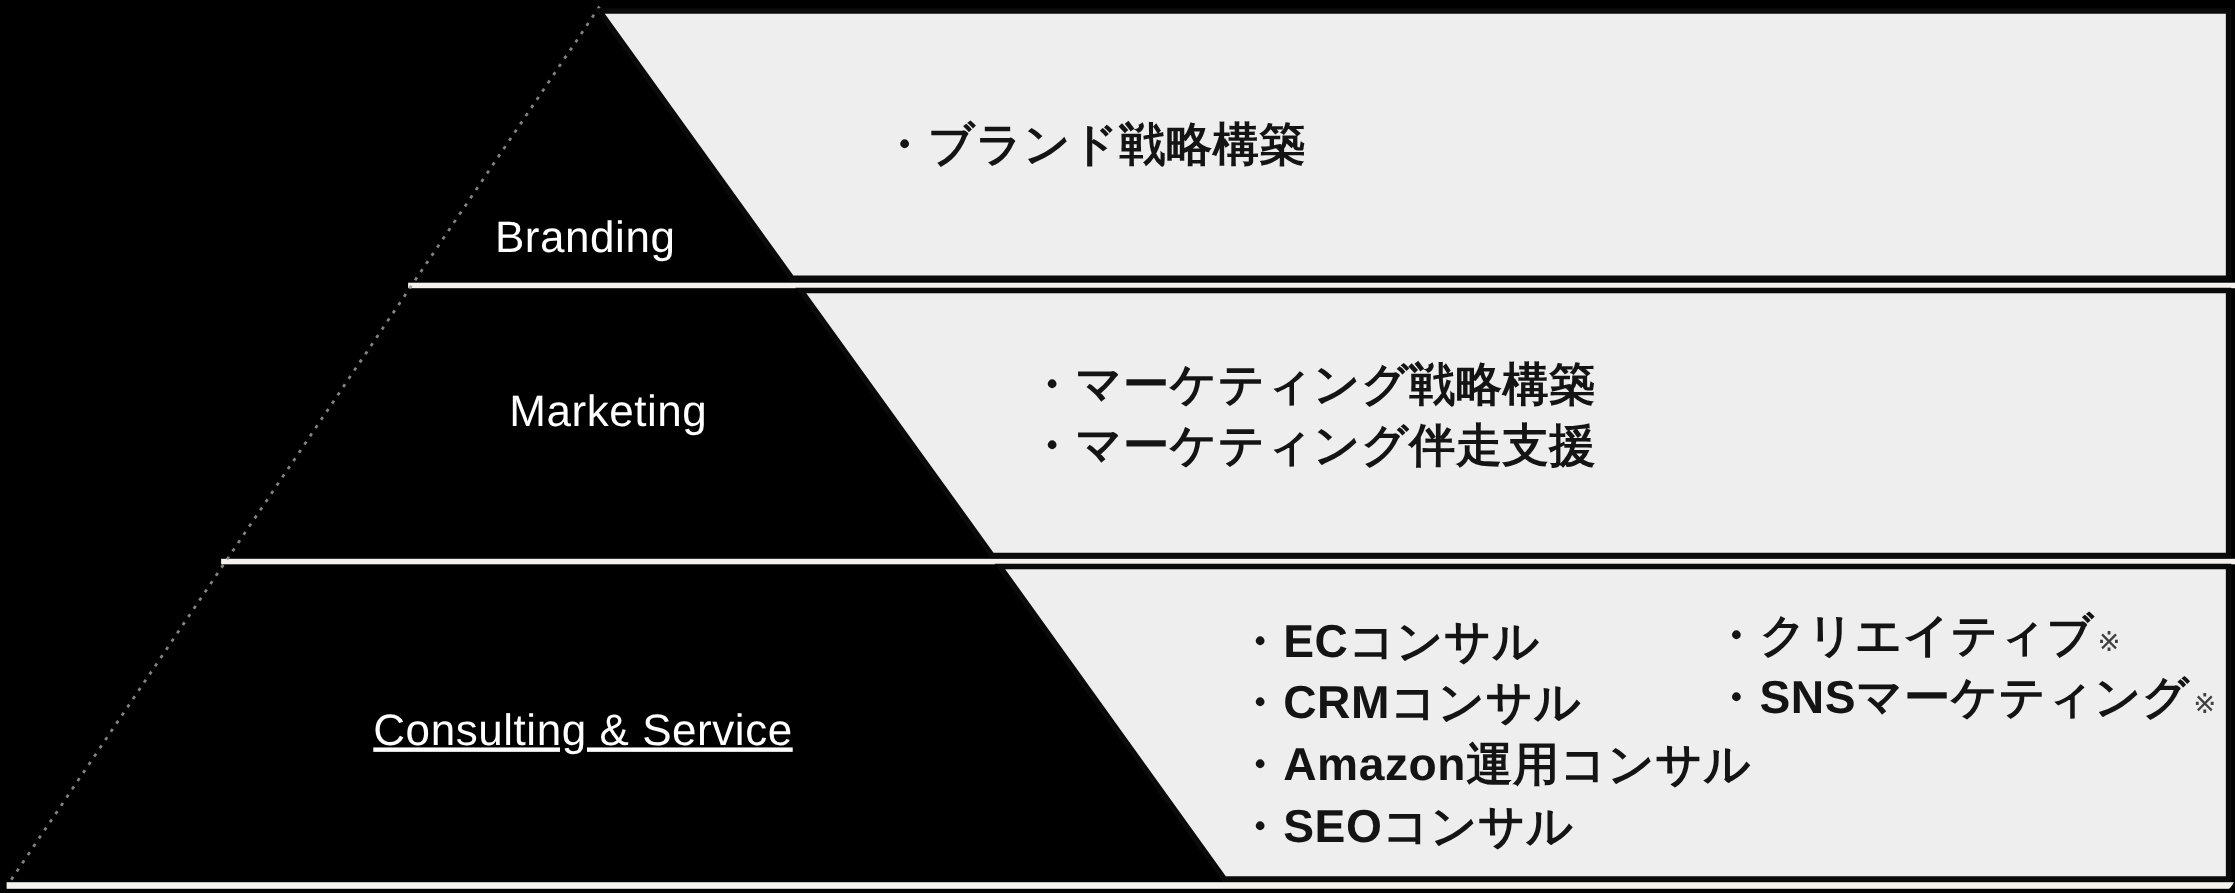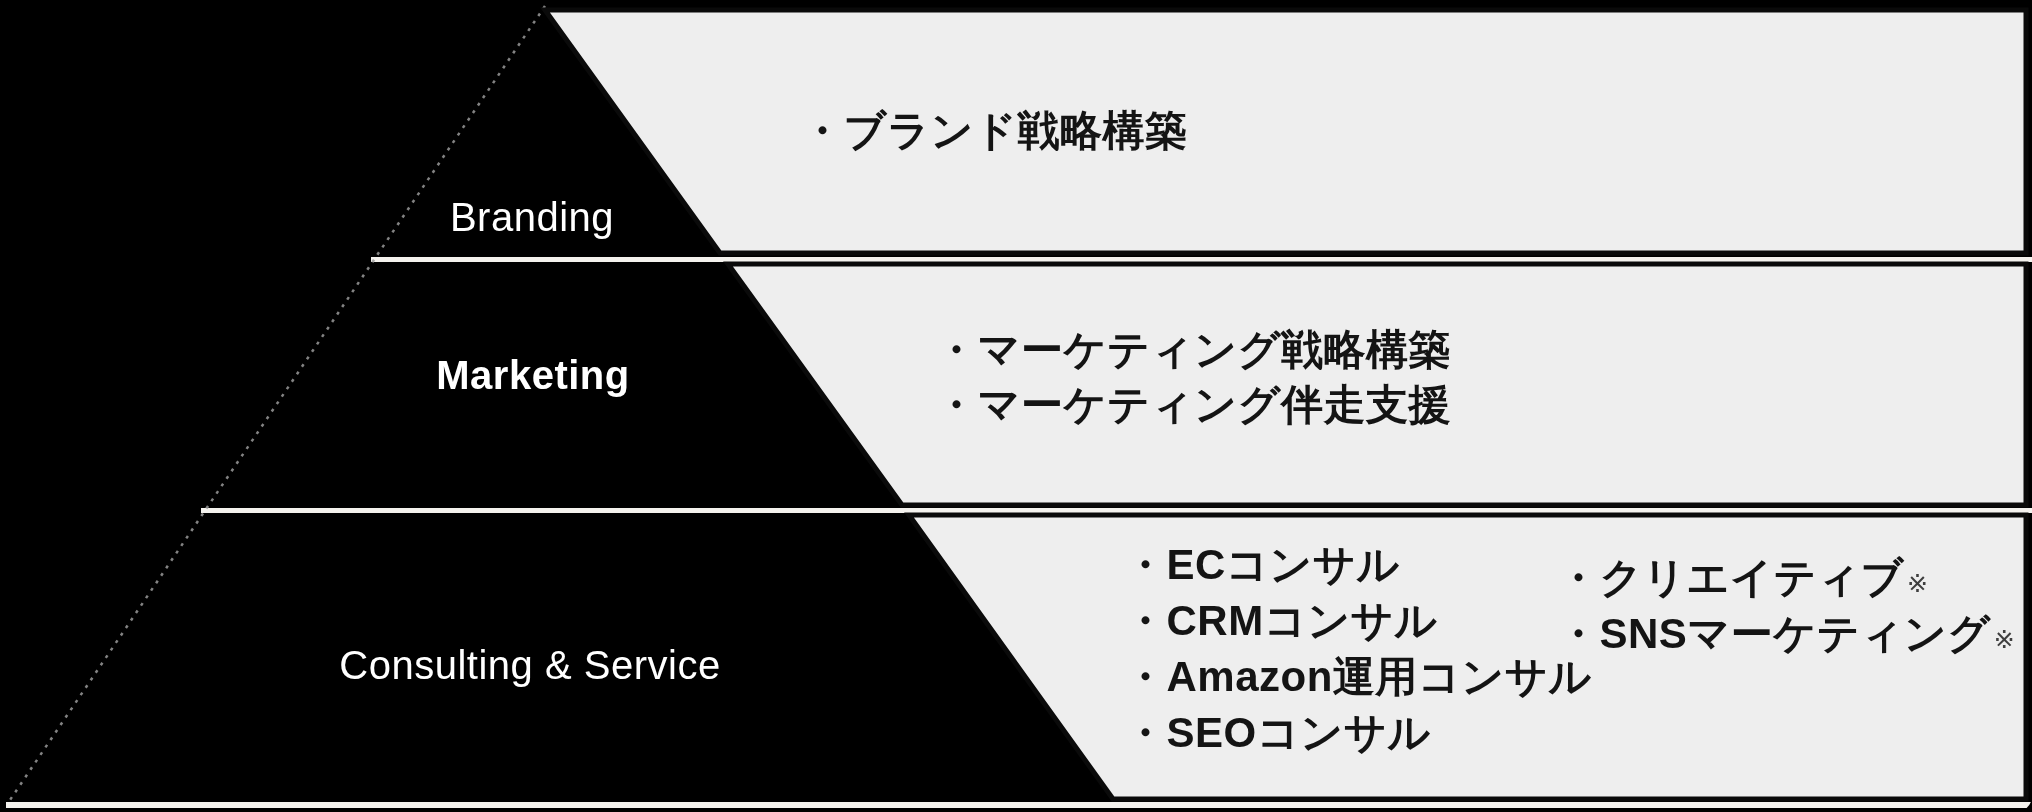--- a/index.html
+++ b/index.html
@@ -46,33 +46,33 @@
     <rect class="separator" x="6" y="802" width="2026" height="6"></rect>
 
     <line class="edge-dotted" x1="545" y1="6" x2="10" y2="800"></line>
 
     <polygon class="tier-panel" points="545,10 2026,10 2026,253 720,253"></polygon>
     <polygon class="tier-panel" points="728,264 2026,264 2026,505 902,505"></polygon>
     <polygon class="tier-panel" points="909,515 2026,515 2026,799 1113,799"></polygon>
   </svg>
 
   <div class="tier-label" style="left:532px;top:183px;margin-top:34px;">Branding</div>
-  <div class="tier-label" style="left:533px;top:375px;font-weight:bold;">Marketing</div>
-  <div class="tier-label" style="left:530px;top:665px;">Consulting &amp; Service</div>
+  <div class="tier-label" style="left:553px;top:375px;">Marketing</div>
+  <div class="tier-label" style="left:530px;top:665px;text-decoration:underline;">Consulting &amp; Service</div>
 
   <div class="bullet-list lh56" style="left:801px;top:103px;">
       <div class="item-line"><span>・ブランド戦略構築</span></div>
     </div>
 
   <div class="bullet-list lh55" style="left:935px;top:322px;">
       <div class="item-line"><span>・マーケティング戦略構築</span></div>
       <div class="item-line"><span>・マーケティング伴走支援</span></div>
     </div>
 
-  <div class="bullet-list lh56" style="left:1124px;top:537px;">
+  <div class="bullet-list lh56" style="left:1124px;top:555px;">
       <div class="item-line"><span>・ECコンサル</span></div>
       <div class="item-line"><span>・CRMコンサル</span></div>
       <div class="item-line"><span>・Amazon運用コンサル</span></div>
       <div class="item-line"><span>・SEOコンサル</span></div>
     </div>
 
   <div class="bullet-list lh56" style="left:1557px;top:550px;">
       <div class="item-line"><span>・クリエイティブ</span><span class="note">※</span></div>
       <div class="item-line"><span>・SNSマーケティング</span><span class="note">※</span></div>
     </div>

